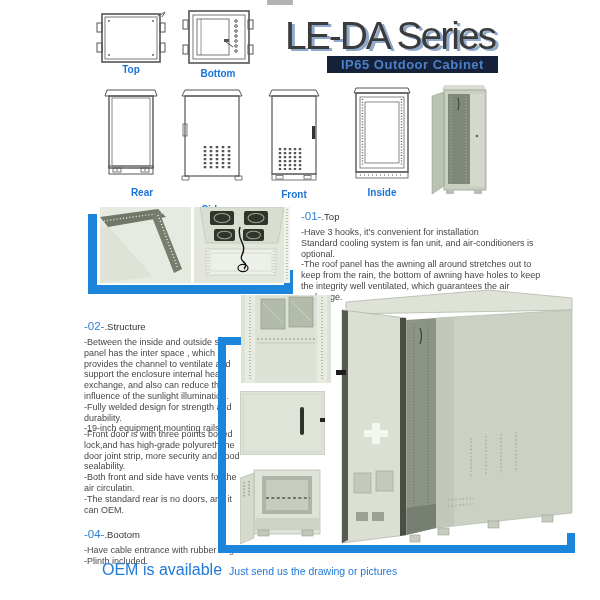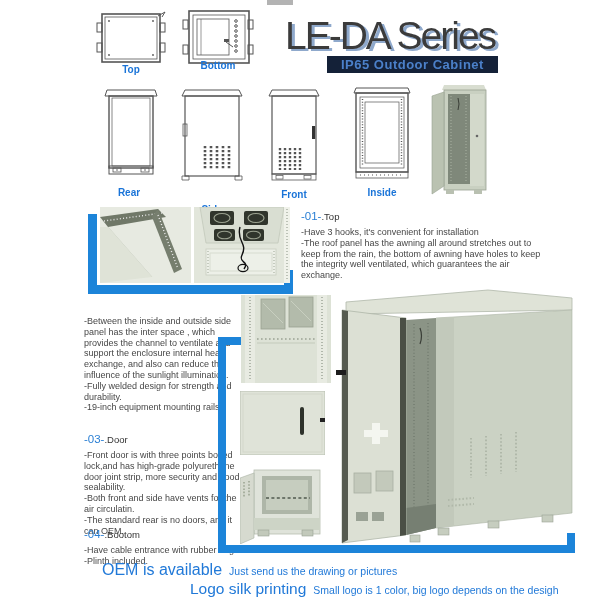--- a/index.html
+++ b/index.html
@@ -77,35 +77,35 @@
         <circle cx="56" cy="38" r="1.3" fill="none" stroke="#555"></circle>
       <circle cx="56" cy="43" r="1.3" fill="none" stroke="#555"></circle>
       <path d="M46,34 l7,5" stroke="#555" stroke-width="1" fill="none"></path>
       <rect x="44" y="31" width="5" height="3" fill="#555"></rect>
       <rect x="3" y="12" width="5" height="9" fill="none" stroke="#555"></rect>
       <rect x="3" y="37" width="5" height="9" fill="none" stroke="#555"></rect>
       <rect x="68" y="12" width="5" height="9" fill="none" stroke="#555"></rect>
       <rect x="68" y="37" width="5" height="9" fill="none" stroke="#555"></rect>
     </svg>
   </div>
-  <div class="abs diag-label" style="left:180px;top:60px;width:76px;">Bottom</div>
+  <div class="abs diag-label" style="left:180px;top:68px;width:76px;">Bottom</div>
 
   <div class="abs" style="left:103px;top:88px;">
     <svg width="56" height="96" viewBox="0 0 56 96">
       <polygon points="4,2 52,2 54,8 2,8" fill="none" stroke="#555"></polygon>
       <rect x="6" y="8" width="44" height="72" fill="none" stroke="#555" stroke-width="1.4"></rect>
       <rect x="9" y="10" width="38" height="68" fill="none" stroke="#555" stroke-width="0.7"></rect>
       <rect x="6" y="78" width="44" height="8" fill="none" stroke="#555"></rect>
       <rect x="10" y="80" width="8" height="4" fill="none" stroke="#555" stroke-width="0.8"></rect>
       <rect x="38" y="80" width="8" height="4" fill="none" stroke="#555" stroke-width="0.8"></rect>
       <circle cx="14" cy="82" r="0.8" fill="#555"></circle>
         <circle cx="42" cy="82" r="0.8" fill="#555"></circle>
     </svg>
   </div>
-  <div class="abs view-label" style="left:101px;top:187px;width:56px;">Rear</div>
+  <div class="abs view-label" style="left:114px;top:187px;width:56px;">Rear</div>
 
   <div class="abs" style="left:180px;top:88px;">
     <svg width="64" height="98" viewBox="0 0 64 98">
       <polygon points="5,2 59,2 62,8 2,8" fill="none" stroke="#555"></polygon>
       <rect x="5" y="8" width="54" height="80" fill="none" stroke="#555" stroke-width="1.2"></rect>
       <rect x="3" y="36" width="4" height="12" fill="none" stroke="#555" stroke-width="0.8"></rect>
       <line x1="25" y1="58" x2="25" y2="82" stroke="#555" stroke-width="2.6" stroke-dasharray="2.2,1.8"></line>
       <line x1="31" y1="58" x2="31" y2="82" stroke="#555" stroke-width="2.6" stroke-dasharray="2.2,1.8"></line>
       <line x1="37" y1="58" x2="37" y2="82" stroke="#555" stroke-width="2.6" stroke-dasharray="2.2,1.8"></line>
       <line x1="43" y1="58" x2="43" y2="82" stroke="#555" stroke-width="2.6" stroke-dasharray="2.2,1.8"></line>
@@ -201,36 +201,37 @@
       <line x1="93" y1="2" x2="93" y2="74" stroke="#9aa294" stroke-width="1.2" stroke-dasharray="1,2"></line>
     </svg>
   </div>
 
   <div class="abs" style="left:301px;top:206px;width:244px;">
     <div class="sec-head">
       <span class="sec-num">-01-</span><span class="sec-title">.Top</span>
     </div>
     <div class="sec-body">
       <p>-Have 3 hooks, it's convenient for installation</p>
+      <p>Standard cooling system is fan unit, and air-conditioners is optional.</p>
       <p>-The roof panel has the awning all around stretches out to keep from the rain, the bottom of awning have holes to keep the integrity well ventilated, which guarantees the air exchange.</p>
     </div>
   </div>
 
   <div class="abs" style="left:84px;top:316px;width:158px;">
+    <div class="sec-head">
+      <span class="sec-num">-02-</span><span class="sec-title">.Structure</span>
+    </div>
     <div class="sec-body">
       <p>-Between the inside and outside side panel has the inter space , which provides the channel to ventilate and support the enclosure internal heat exchange, and also can reduce the influence of the sunlight illumination.</p>
       <p>-Fully welded design for strength and durability.</p>
       <p>-19-inch equipment mounting rails</p>
     </div>
   </div>
 
   <div class="abs" style="left:84px;top:429px;width:158px;">
-    <div class="sec-head">
-      <span class="sec-num">-03-</span><span class="sec-title">.Door</span>
-    </div>
     <div class="sec-body">
       <p>-Front door is with three points bolted lock,and has high-grade polyurethane door joint strip, more security and good sealability.</p>
       <p>-Both front and side have vents for the air circulatin.</p>
       <p>-The standard rear is no doors, and it can OEM.</p>
     </div>
   </div>
 
   <div class="abs" style="left:84px;top:524px;width:170px;">
     <div class="sec-head">
       <span class="sec-num">-04-</span><span class="sec-title">.Bootom</span>
@@ -316,17 +317,14 @@
       <rect x="74" y="247" width="10" height="7" fill="#c6cdbf" stroke="#9aa294" stroke-width="0.6"></rect>
       <rect x="102" y="240" width="11" height="7" fill="#c6cdbf" stroke="#9aa294" stroke-width="0.6"></rect>
       <rect x="152" y="233" width="11" height="7" fill="#c6cdbf" stroke="#9aa294" stroke-width="0.6"></rect>
       <rect x="206" y="227" width="11" height="7" fill="#c6cdbf" stroke="#9aa294" stroke-width="0.6"></rect>
     </svg>
   </div>
 
   <div class="abs foot-line" style="left:102px;top:561px;">
     <span class="foot-big">OEM is available</span><span class="foot-small">Just send us the drawing or pictures</span>
   </div>
-  <div class="abs foot-line" style="left:190px;top:580px;">
-    <span class="foot-big2">Logo silk printing</span><span class="foot-small">Small logo is 1 color, big logo depends on the desigh</span>
-  </div>
 
 </div>
 
 </body></html>

